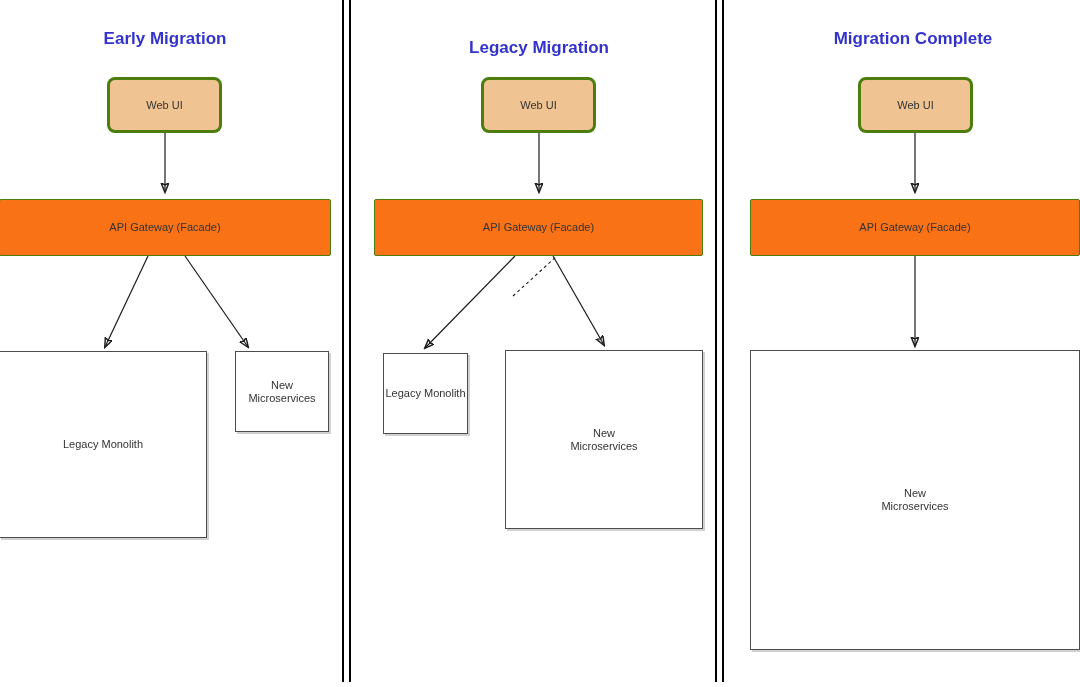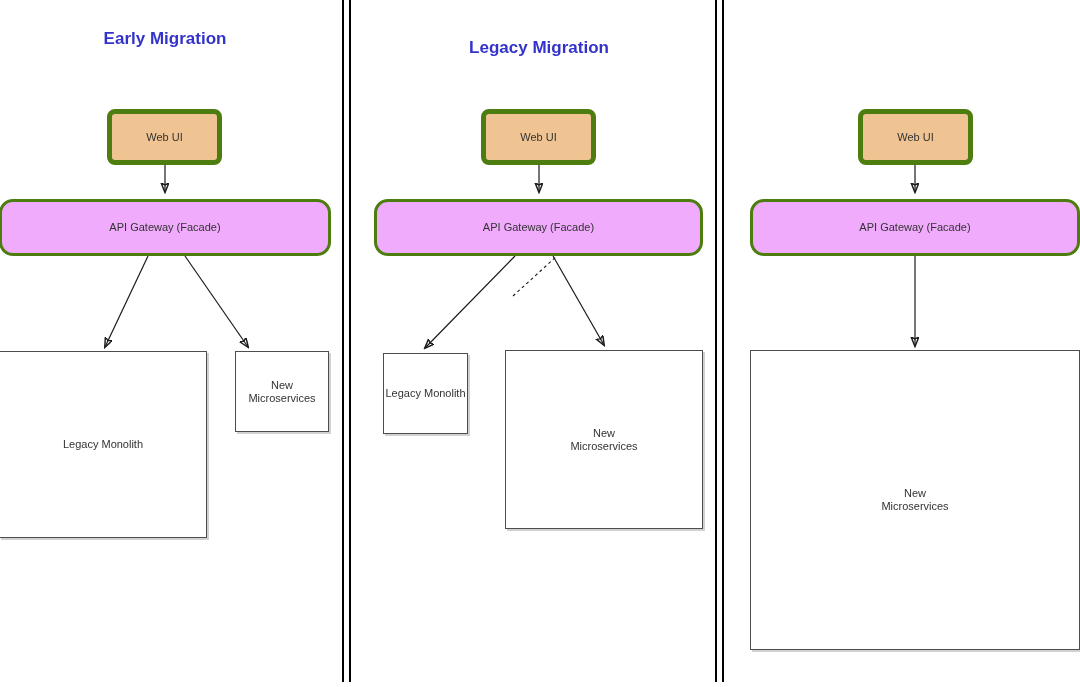--- a/index.html
+++ b/index.html
@@ -45,28 +45,27 @@
     align-items: center;
     justify-content: center;
     text-align: center;
     color: #333333;
     font-size: 11px;
     line-height: 13px;
     white-space: nowrap;
   }
   .node.webui {
     background: #f0c492;
-    border: 5px solid #4d7c0f;
+    border: 3px solid #4d7c0f;
     border-radius: 8px;
-    margin-top: 32px;
   }
   .node.gateway {
-    background: #f0abfc;
-    border: 3px solid #4d7c0f;
-    border-radius: 14px;
+    background: #f97316;
+    border: 1px solid #4d7c0f;
+    border-radius: 2px;
   }
   .node.plain {
     background: #ffffff;
     border: 1px solid #4d4d4d;
     box-shadow: 2px 2px 0 rgba(0,0,0,0.18);
   }
   .node .label {
     display: block;
   }
 
@@ -177,20 +176,21 @@
       <span>New</span><br>
       <span>Microservices</span>
     </span>
   </div>
 
   <div class="divider" style="left:715px;">
     <div class="rule a"></div>
     <div class="rule b"></div>
   </div>
 
+  <div class="title" style="left:788px; top:29px; width:250px;">Migration Complete</div>
 
   <div class="node webui" style="left:858px; top:77px; width:115px; height:56px;">
     <span class="label">Web UI</span>
   </div>
 
   <div class="node gateway" style="left:750px; top:199px; width:330px; height:57px;">
     <span class="label">API Gateway (Facade)</span>
   </div>
 
   <div class="node plain" style="left:750px; top:350px; width:330px; height:300px;">

